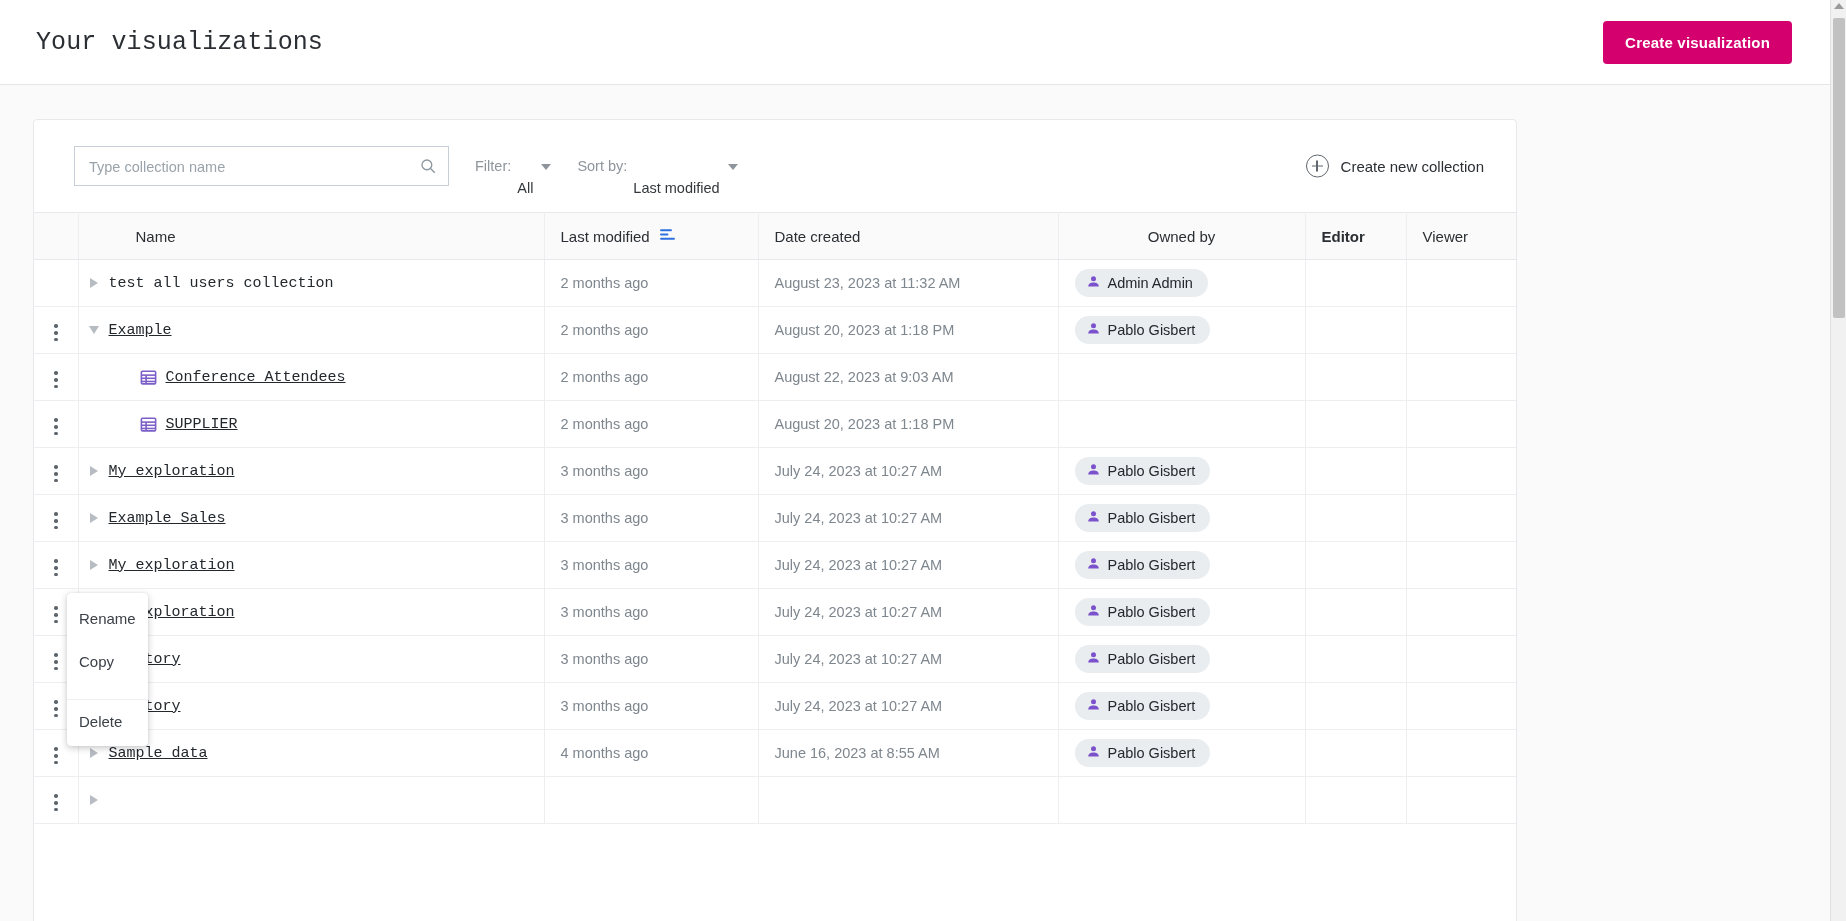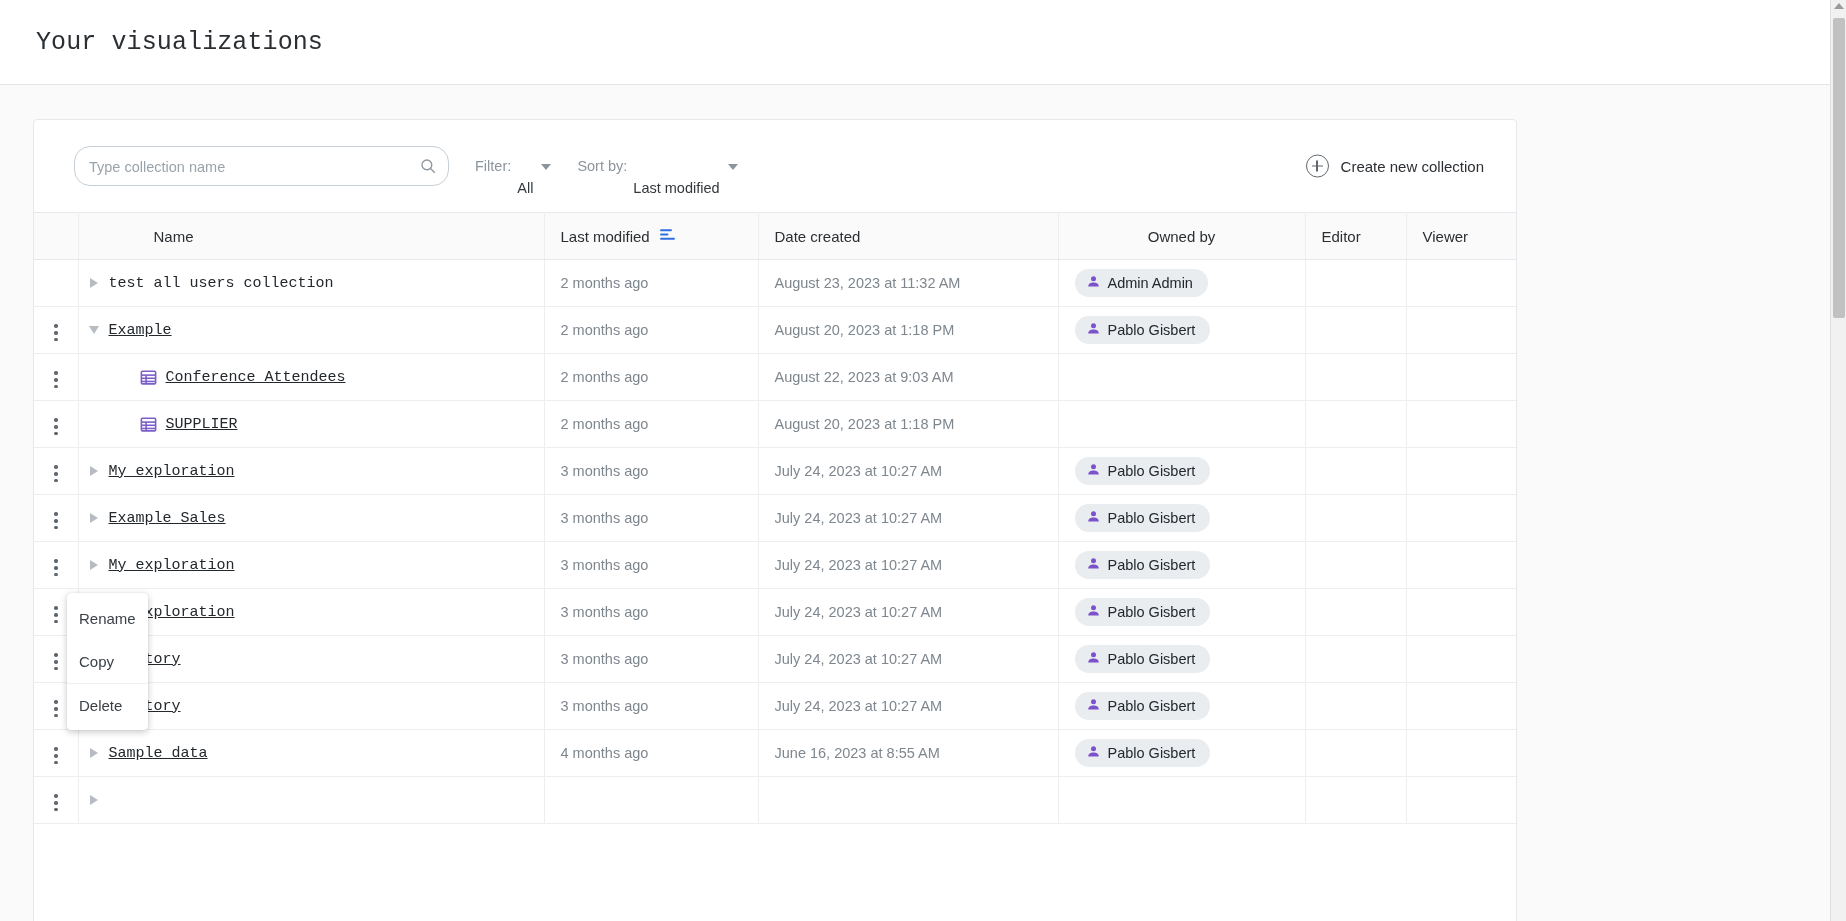--- a/index.html
+++ b/index.html
@@ -42,21 +42,21 @@
 
   .toolbar {
     height: 92px; display: flex; align-items: center;
     padding: 0 28px 0 40px; position: relative;
   }
   .search-wrap {
     position: relative; width: 375px; height: 40px;
   }
   .search-input {
     width: 100%; height: 100%;
-    border: 1px solid #c7d0d8; border-radius: 16px;
+    border: 1px solid #c7d0d8; border-radius: 0;
     padding: 2px 40px 0 14px;
     font-size: 14.5px; color: #33383d;
     font-family: "Liberation Sans", sans-serif;
     background: #fff; outline: none;
   }
   .search-input::placeholder { color: #9aa3ab; }
   .search-icon {
     position: absolute; right: 12px; top: 50%; transform: translateY(-50%);
     width: 18px; height: 18px; color: #8d969e; pointer-events: none;
   }
@@ -96,25 +96,25 @@
     border-top: 1px solid #e6e8eb;
     border-bottom: 1px solid #e6e8eb;
     border-right: 1px solid #eceef0;
     height: 47px;
     text-align: left;
     font-size: 15px; font-weight: 400; color: #2b2f33;
     padding: 0 16px;
     vertical-align: middle;
   }
   table.grid th.c-menu { width: 44px; padding: 0; border-right: 1px solid #eceef0; }
-  table.grid th.c-name { width: 466px; padding-left: 75px; }
+  table.grid th.c-name { width: 466px; padding-left: 57px; }
   table.grid th.c-mod  { width: 214px; }
   table.grid th.c-date { width: 300px; }
   table.grid th.c-own  { width: 247px; text-align: center; }
-  table.grid th.c-edit { width: 101px; }
+  table.grid th.c-edit { width: 101px; font-weight: bold; }
   table.grid th.c-view { width: 110px; border-right: none; }
 
   table.grid td {
     border-bottom: 1px solid #eceef0;
     border-right: 1px solid #eceef0;
     height: 47px;
     font-size: 14.5px; color: #7e868e;
     padding: 0 16px;
     vertical-align: middle;
     background: #fff;
@@ -165,21 +165,21 @@
     border-radius: 4px;
     box-shadow: 0 2px 7px rgba(0,0,0,.22), 0 0 1px rgba(0,0,0,.18);
     z-index: 50;
     padding: 4px 0;
   }
   .ctx-item {
     height: 43px; display: flex; align-items: center;
     padding: 0 0 0 12px;
     font-size: 15px; color: #3b4147; cursor: pointer; white-space: nowrap;
   }
-  .ctx-item.sep { border-top: 1px solid #edeff1; }
+  .ctx-item.sep { border-top: 1px solid #edeff1; margin-top: 16px; }
 
   
   .scrollbar {
     position: absolute; right: 0; top: 0; width: 16px; height: 921px;
     background: #f1f1f1; border-left: 1px solid #e0e0e0;
   }
   .sb-up {
     position: absolute; top: 3px; left: 50%; transform: translateX(-50%);
     width: 0; height: 0; border-left: 5px solid transparent;
     border-right: 5px solid transparent; border-bottom: 6px solid #9a9a9a;
@@ -189,20 +189,21 @@
     background: #c1c1c1; border-radius: 2px;
   }
 </style>
 </head>
 <body>
 
 <div class="page">
 
   <div class="topbar">
     <div class="page-title">Your visualizations</div>
+    <button class="btn-primary">Create visualization</button>
   </div>
 
   <div class="card">
 
     <div class="toolbar">
       <div class="search-wrap">
         <input class="search-input" type="text" placeholder="Type collection name" style="">
         <span class="search-icon">
           <svg viewBox="0 0 24 24" width="18" height="18" fill="none" stroke="currentColor" stroke-width="1.8">
             <circle cx="10.5" cy="10.5" r="6.5"></circle>

